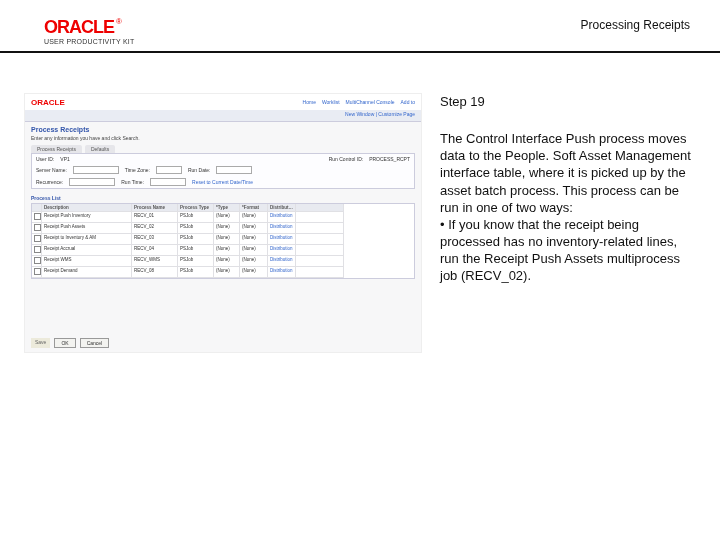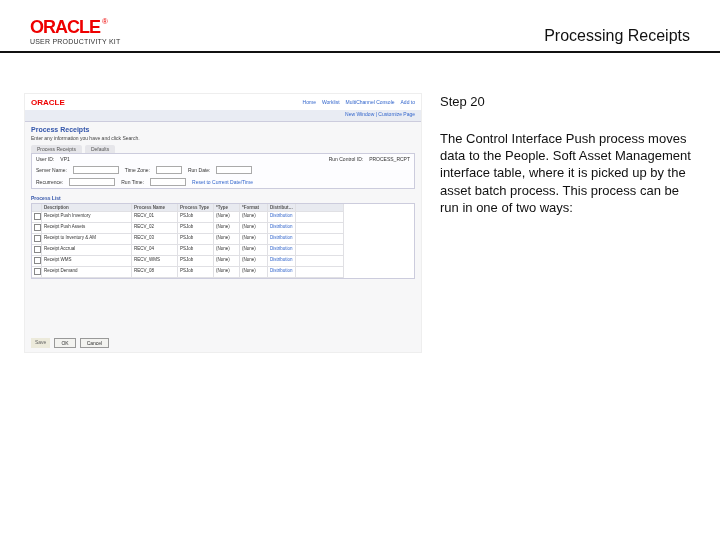--- a/index.html
+++ b/index.html
@@ -8,29 +8,29 @@
     font-family: Arial, Helvetica, sans-serif;
     background: #fff;
     width: 720px;
     height: 540px;
     overflow: hidden;
     position: relative;
   }
   .header {
     display: flex;
     justify-content: space-between;
-    align-items: flex-end;
-    padding: 18px 30px 6px 30px;
+    align-items: flex-start;
+    padding: 18px 30px 6px 44px;
     border-bottom: 2px solid #111;
   }
   .logo-block { line-height: 1; }
   .logo-oracle { color: #e00; font-weight: bold; font-size: 18px; letter-spacing: -1px; }
   .logo-reg { color: #e00; font-size: 8px; vertical-align: top; margin-left: 2px; }
   .logo-sub { font-size: 7px; color: #333; letter-spacing: 0.2px; margin-top: 2px; }
-  .doc-title { font-size: 16px; color: #111; text-align: right; }
+  .doc-title { font-size: 12px; color: #111; text-align: right; }
   .content {
     display: flex;
     padding: 40px 24px 10px 24px;
     gap: 18px;
     align-items: flex-start;
   }
   .shot {
     width: 398px;
     height: 260px;
     background: #f7f7f8;
@@ -192,17 +192,18 @@
         </div>
     </div>
     <div class="shot-footer">
       <span class="savebar">Save</span>
       <span class="btn">OK</span>
       <span class="btn">Cancel</span>
     </div>
   </div>
 
   <div class="text-col">
-    <div class="step-label">Step 20</div>
+    <div class="step-label">Step 19</div>
     <p class="bullet-line">The Control Interface Push process moves data to the People. Soft Asset Management interface table, where it is picked up by the asset batch process. This process can be run in one of two ways:</p>
+    <p class="bullet-line">• If you know that the receipt being processed has no inventory-related lines, run the Receipt Push Assets multiprocess job (RECV_02).</p>
   </div>
 
 </div>
 
 </body></html>

